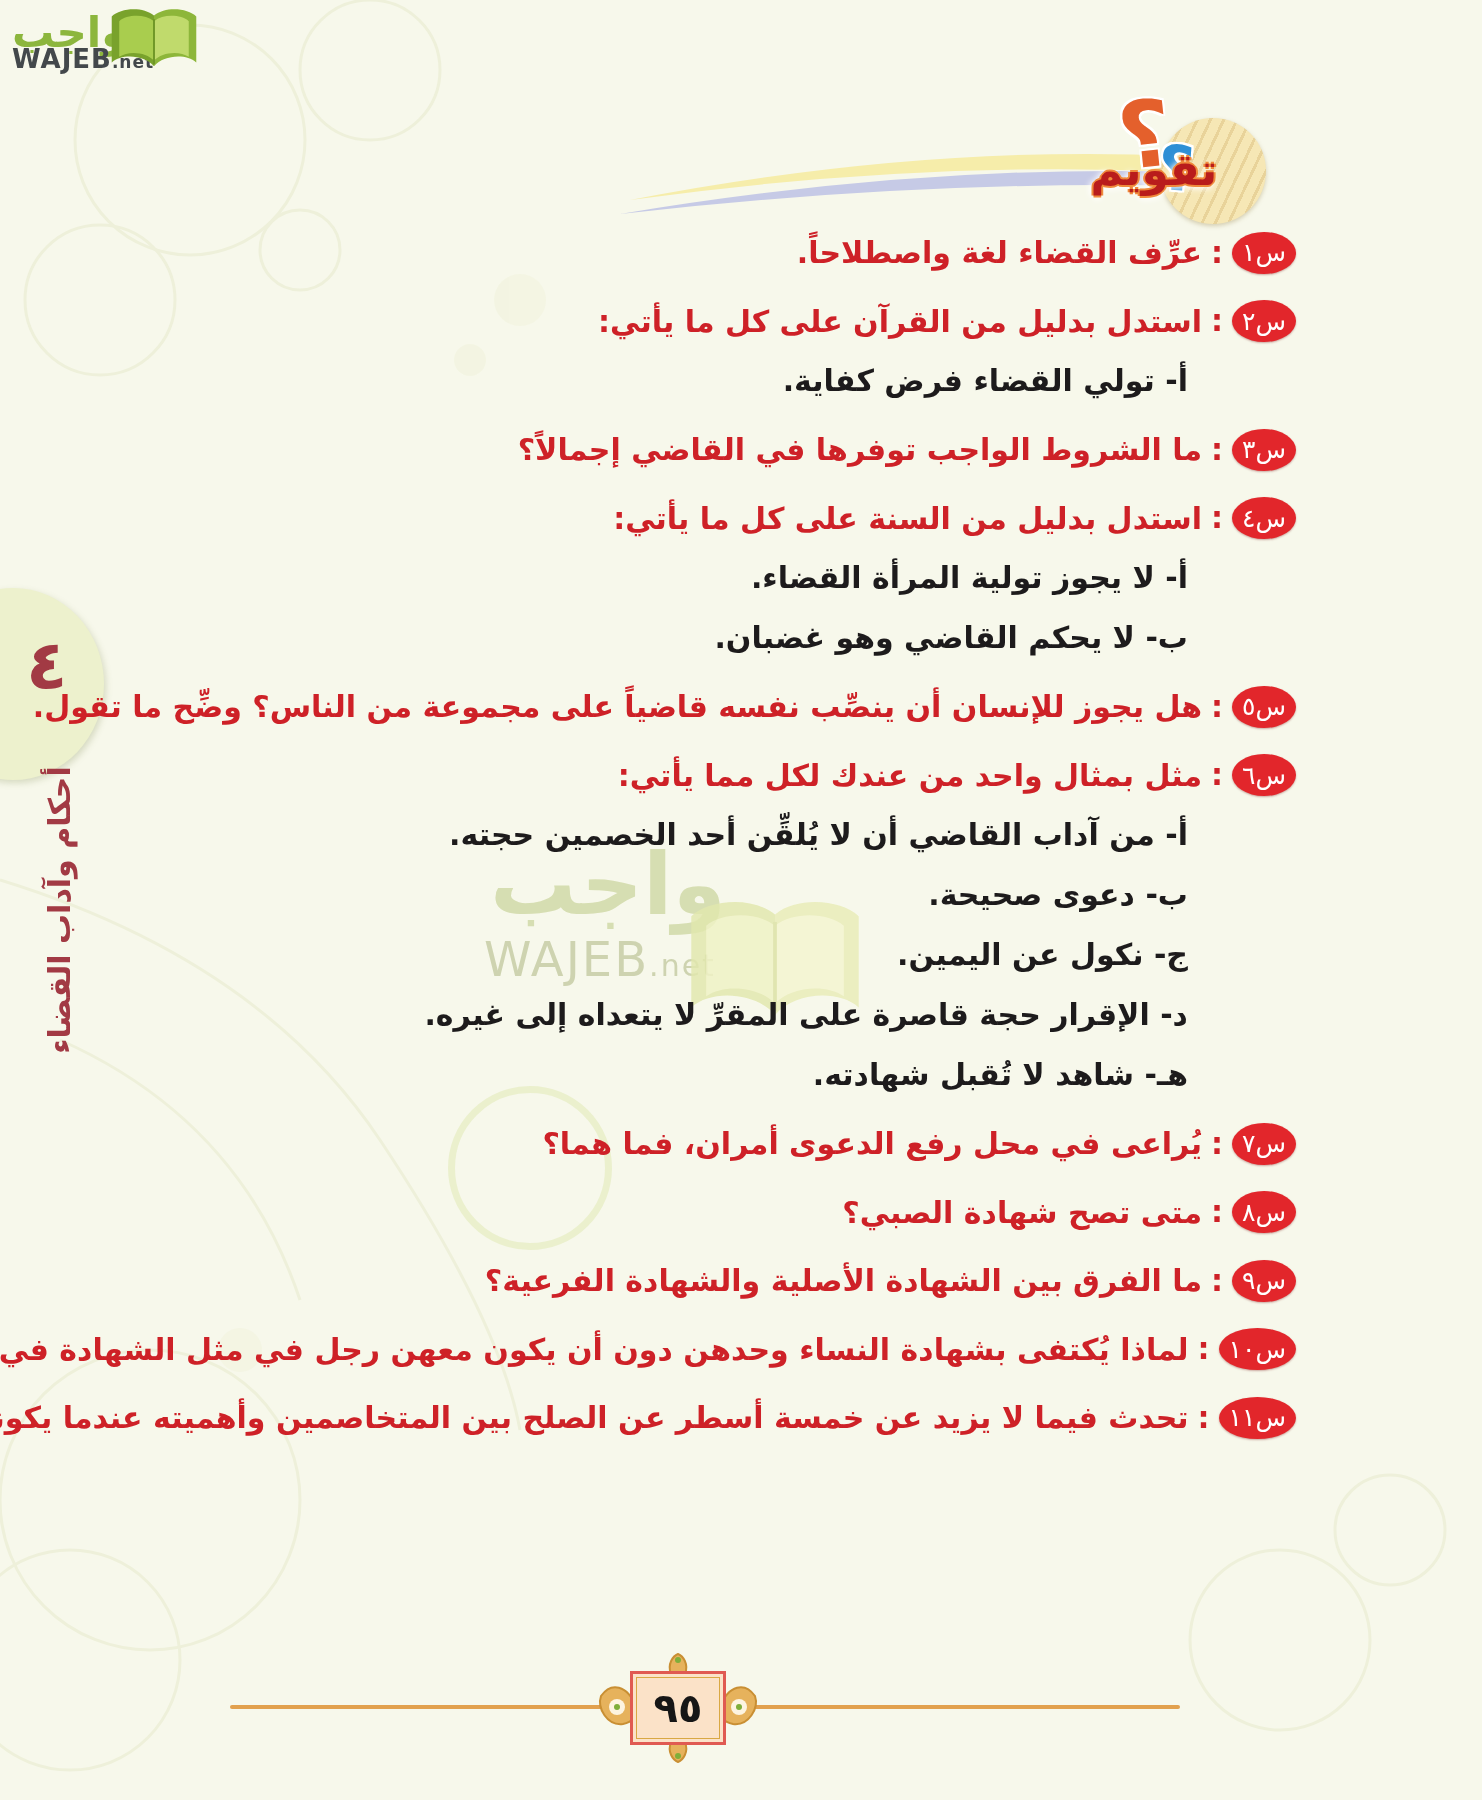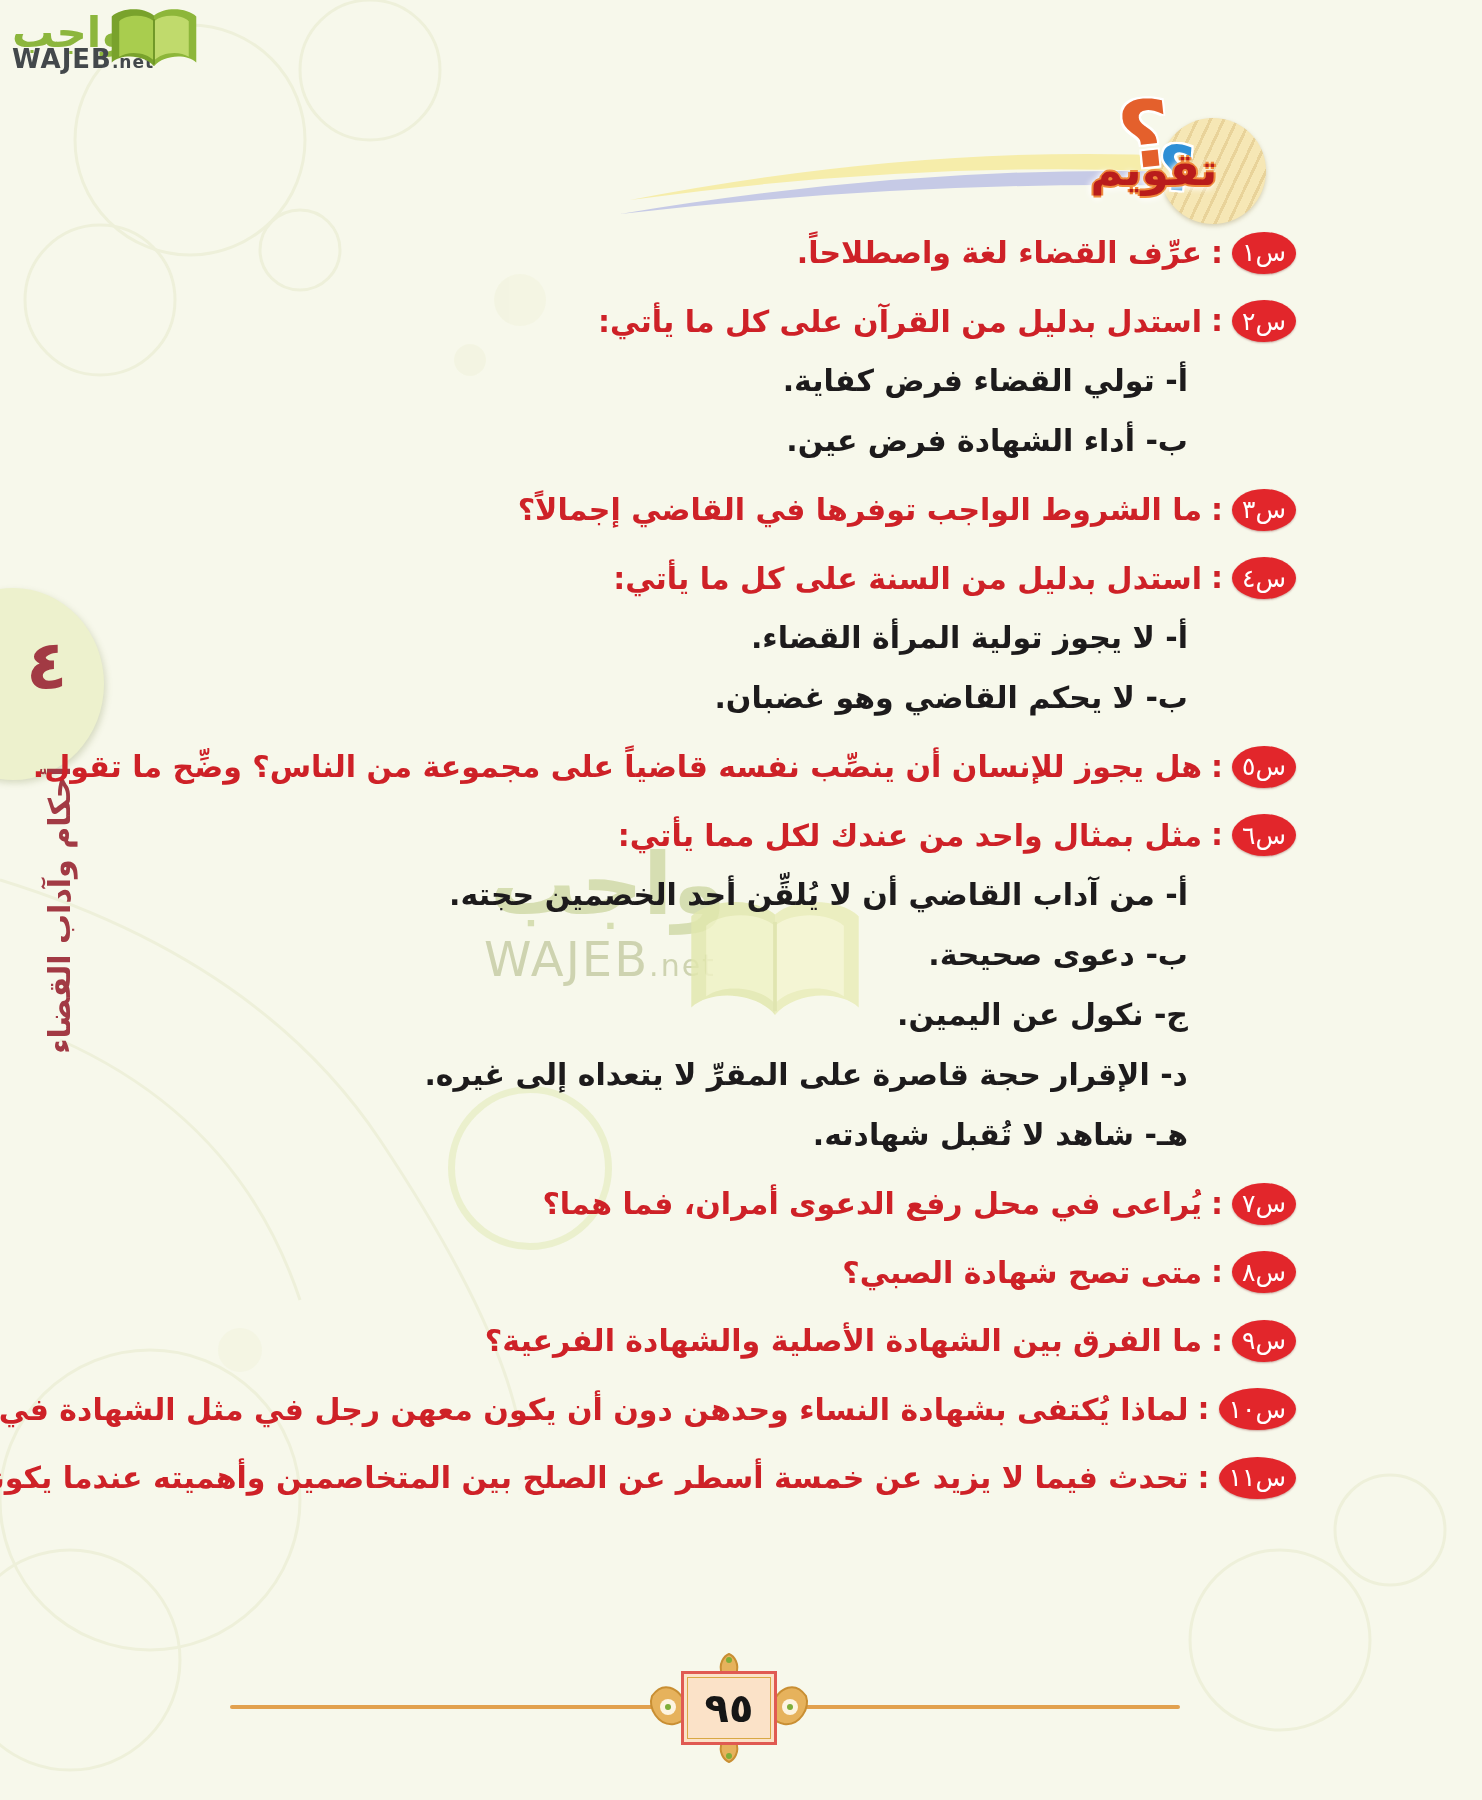--- a/index.html
+++ b/index.html
@@ -62,21 +62,21 @@
   .q-badge{
     display:inline-flex;align-items:center;justify-content:center;vertical-align:middle;
     min-width:44px;height:42px;padding:0 10px;border-radius:50%;
     background:#e2262b;color:#ffffff;font-size:25px;font-weight:normal;line-height:1;
     box-shadow:0 1px 2px rgba(120,20,20,.35);
   }
   .q-colon{color:#ce2127;font-weight:bold;font-size:30px;margin:0 9px;vertical-align:middle;}
   .q-text{color:#ce2127;font-weight:bold;font-size:30px;vertical-align:middle;}
   
   .foot-line{position:absolute;top:1705px;left:230px;width:950px;height:4px;background:#e2a14e;border-radius:2px;}
-  .pageno-wrap{position:absolute;left:644px;top:1652px;width:170px;height:112px;}
+  .pageno-wrap{position:absolute;left:593px;top:1652px;width:170px;height:112px;}
   .pageno-wings{position:absolute;left:0;top:0;}
   .pageno-box{
     position:absolute;left:37px;top:19px;width:90px;height:68px;
     background:#fbe2c8;border:3px solid #e05a52;box-shadow:inset 0 0 0 3px #fbe2c8, inset 0 0 0 4px #d9a843;
     display:flex;align-items:center;justify-content:center;
   }
   .pageno{font-size:40px;font-weight:bold;color:#161616;line-height:1;}
 </style>
 </head>
 <body>
@@ -138,21 +138,20 @@
       <path d="M50 14 C60 6 79 7 87 14 L87 52 C77 45 58 47 50 56 Z" fill="#f3f4c9"></path>
       <path d="M49 12 L51 12 L51 60 L49 60 Z" fill="#d5dc96"></path>
     </svg>
   </div>
   <div class="wm-ring"></div>
 
   <div class="questions">
       <div class="q-row"><span class="q-badge">س١</span><span class="q-colon">:</span><span class="q-text">عرِّف القضاء لغة واصطلاحاً.</span></div>
       <div class="q-row"><span class="q-badge">س٢</span><span class="q-colon">:</span><span class="q-text">استدل بدليل من القرآن على كل ما يأتي:</span></div>
       <div class="q-sub">أ- تولي القضاء فرض كفاية.</div>
-      <div class="q-sub">ب- أداء الشهادة فرض عين.</div>
       <div class="q-row"><span class="q-badge">س٣</span><span class="q-colon">:</span><span class="q-text">ما الشروط الواجب توفرها في القاضي إجمالاً؟</span></div>
       <div class="q-row"><span class="q-badge">س٤</span><span class="q-colon">:</span><span class="q-text">استدل بدليل من السنة على كل ما يأتي:</span></div>
       <div class="q-sub">أ- لا يجوز تولية المرأة القضاء.</div>
       <div class="q-sub">ب- لا يحكم القاضي وهو غضبان.</div>
       <div class="q-row"><span class="q-badge">س٥</span><span class="q-colon">:</span><span class="q-text">هل يجوز للإنسان أن ينصِّب نفسه قاضياً على مجموعة من الناس؟ وضِّح ما تقول.</span></div>
       <div class="q-row"><span class="q-badge">س٦</span><span class="q-colon">:</span><span class="q-text">مثل بمثال واحد من عندك لكل مما يأتي:</span></div>
       <div class="q-sub">أ- من آداب القاضي أن لا يُلقِّن أحد الخصمين حجته.</div>
       <div class="q-sub">ب- دعوى صحيحة.</div>
       <div class="q-sub">ج- نكول عن اليمين.</div>
       <div class="q-sub">د- الإقرار حجة قاصرة على المقرِّ لا يتعداه إلى غيره.</div>

